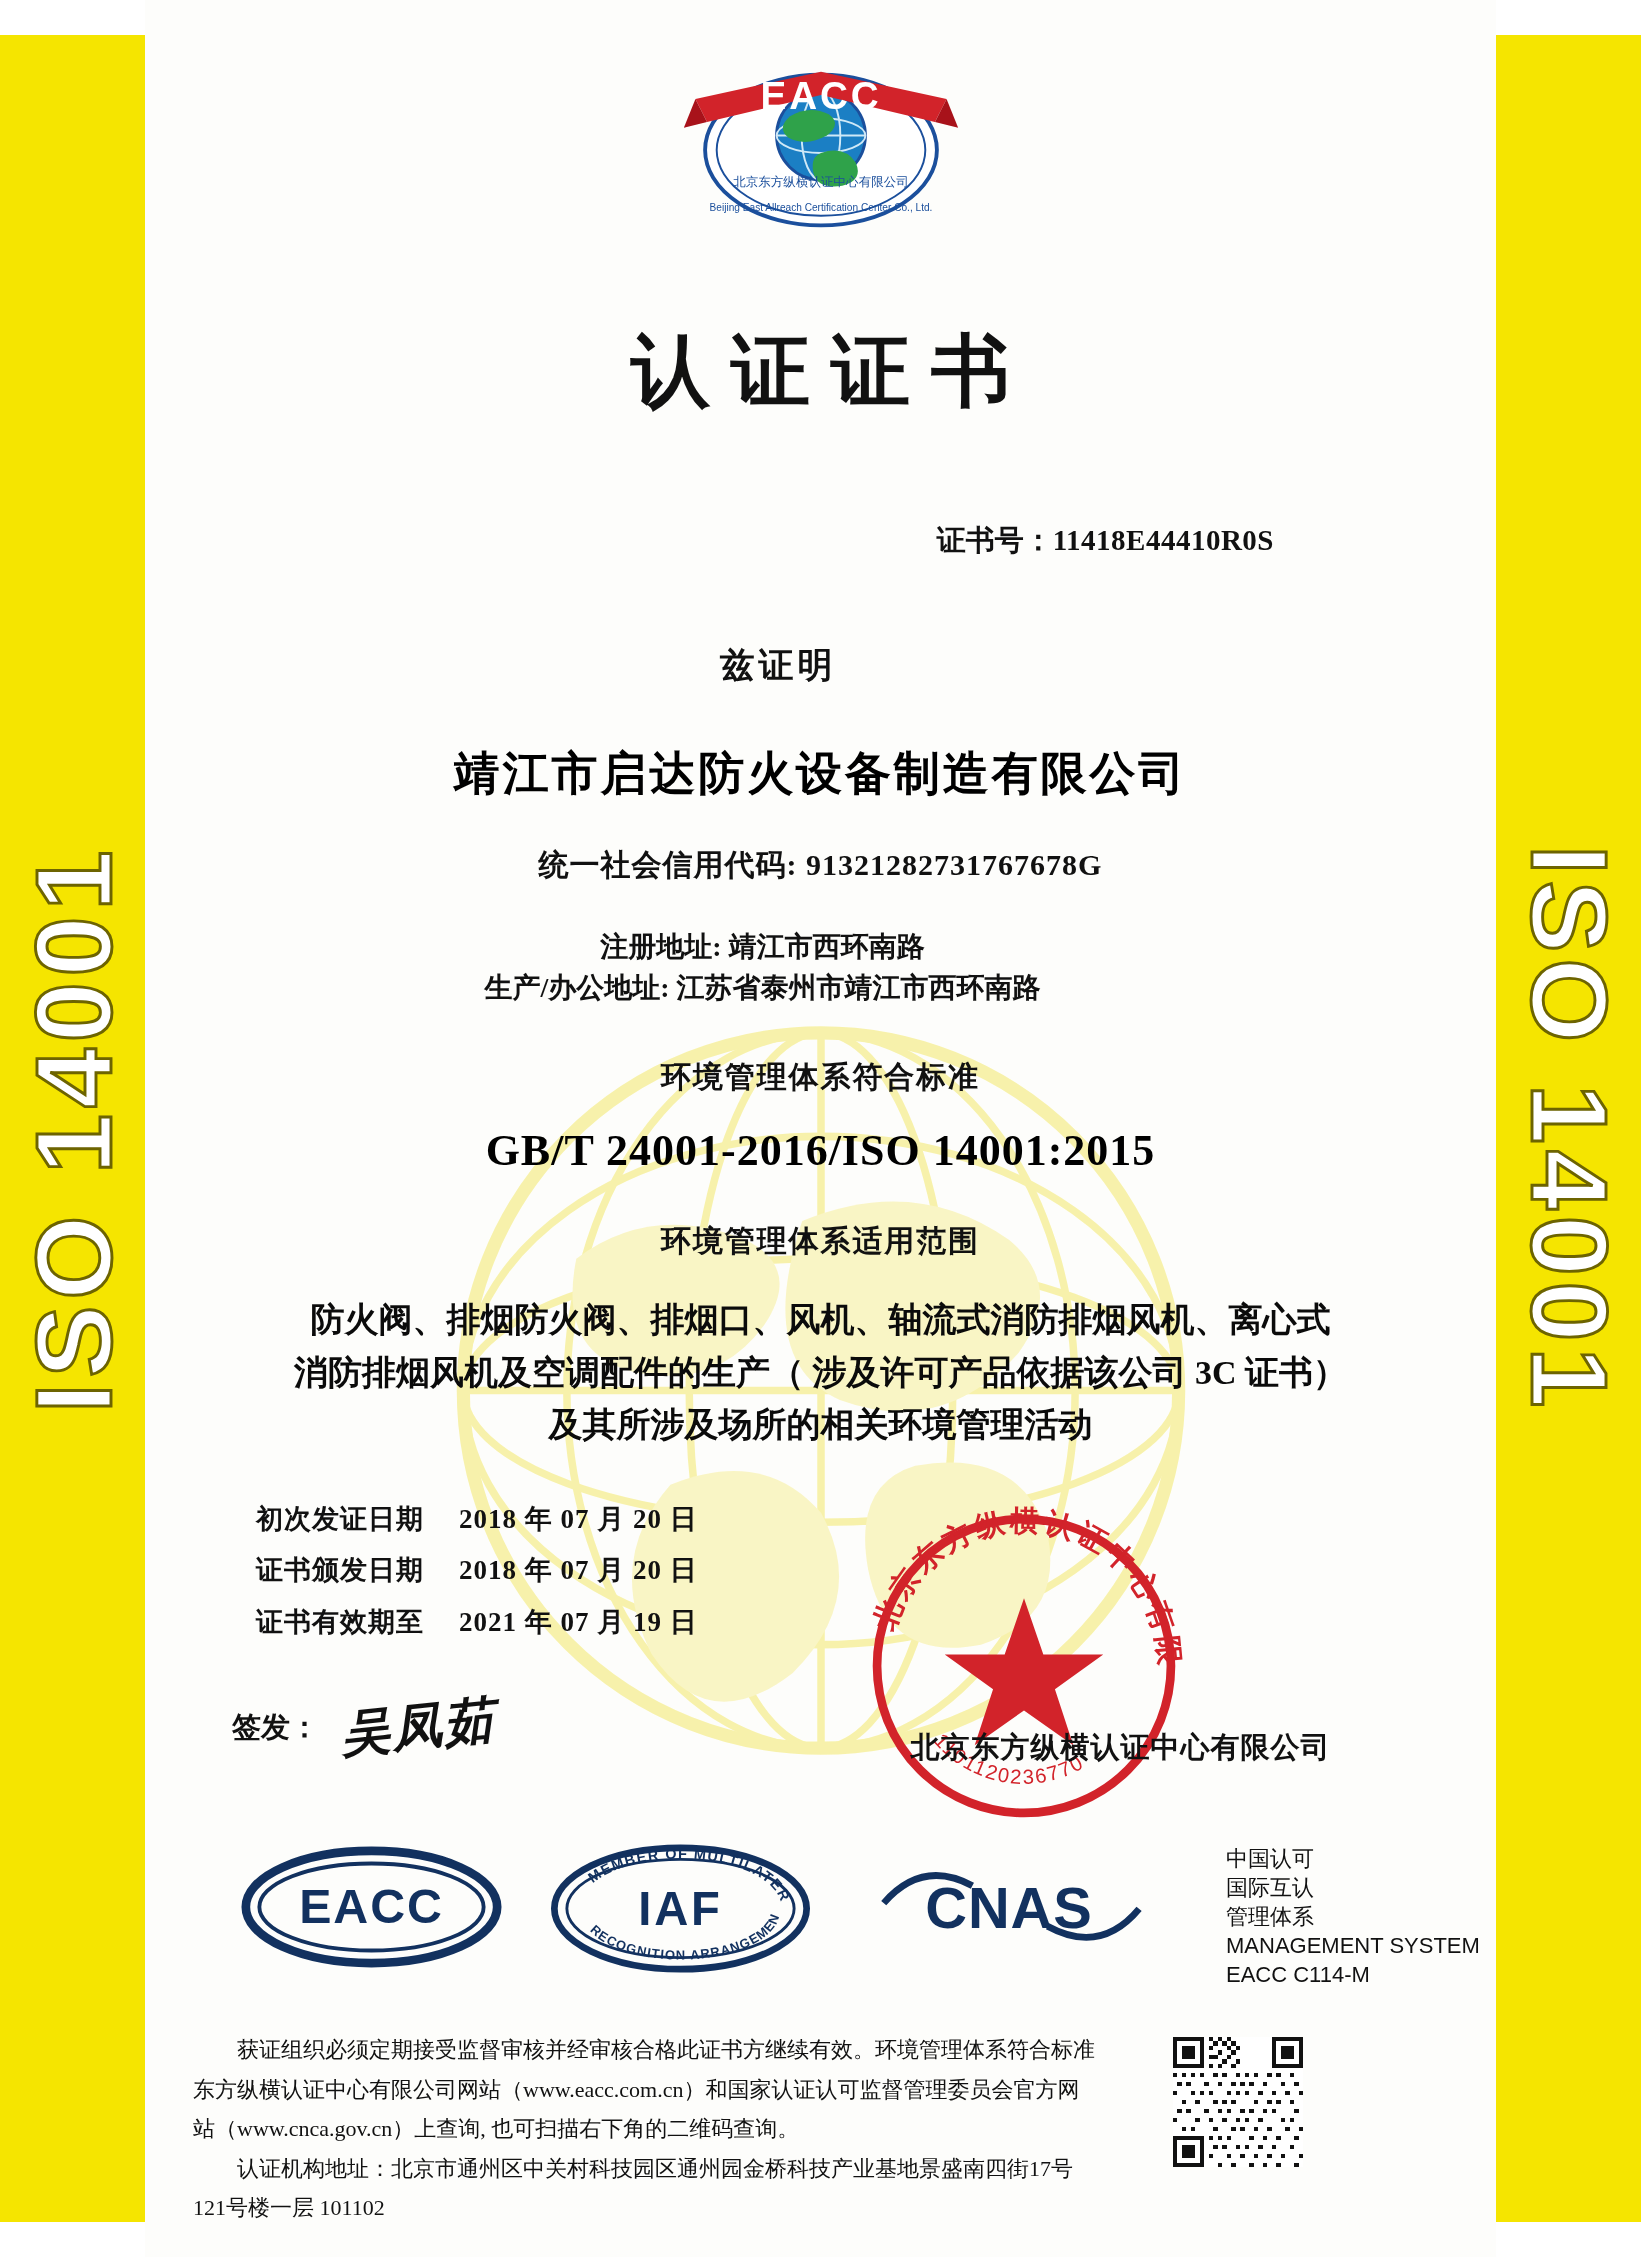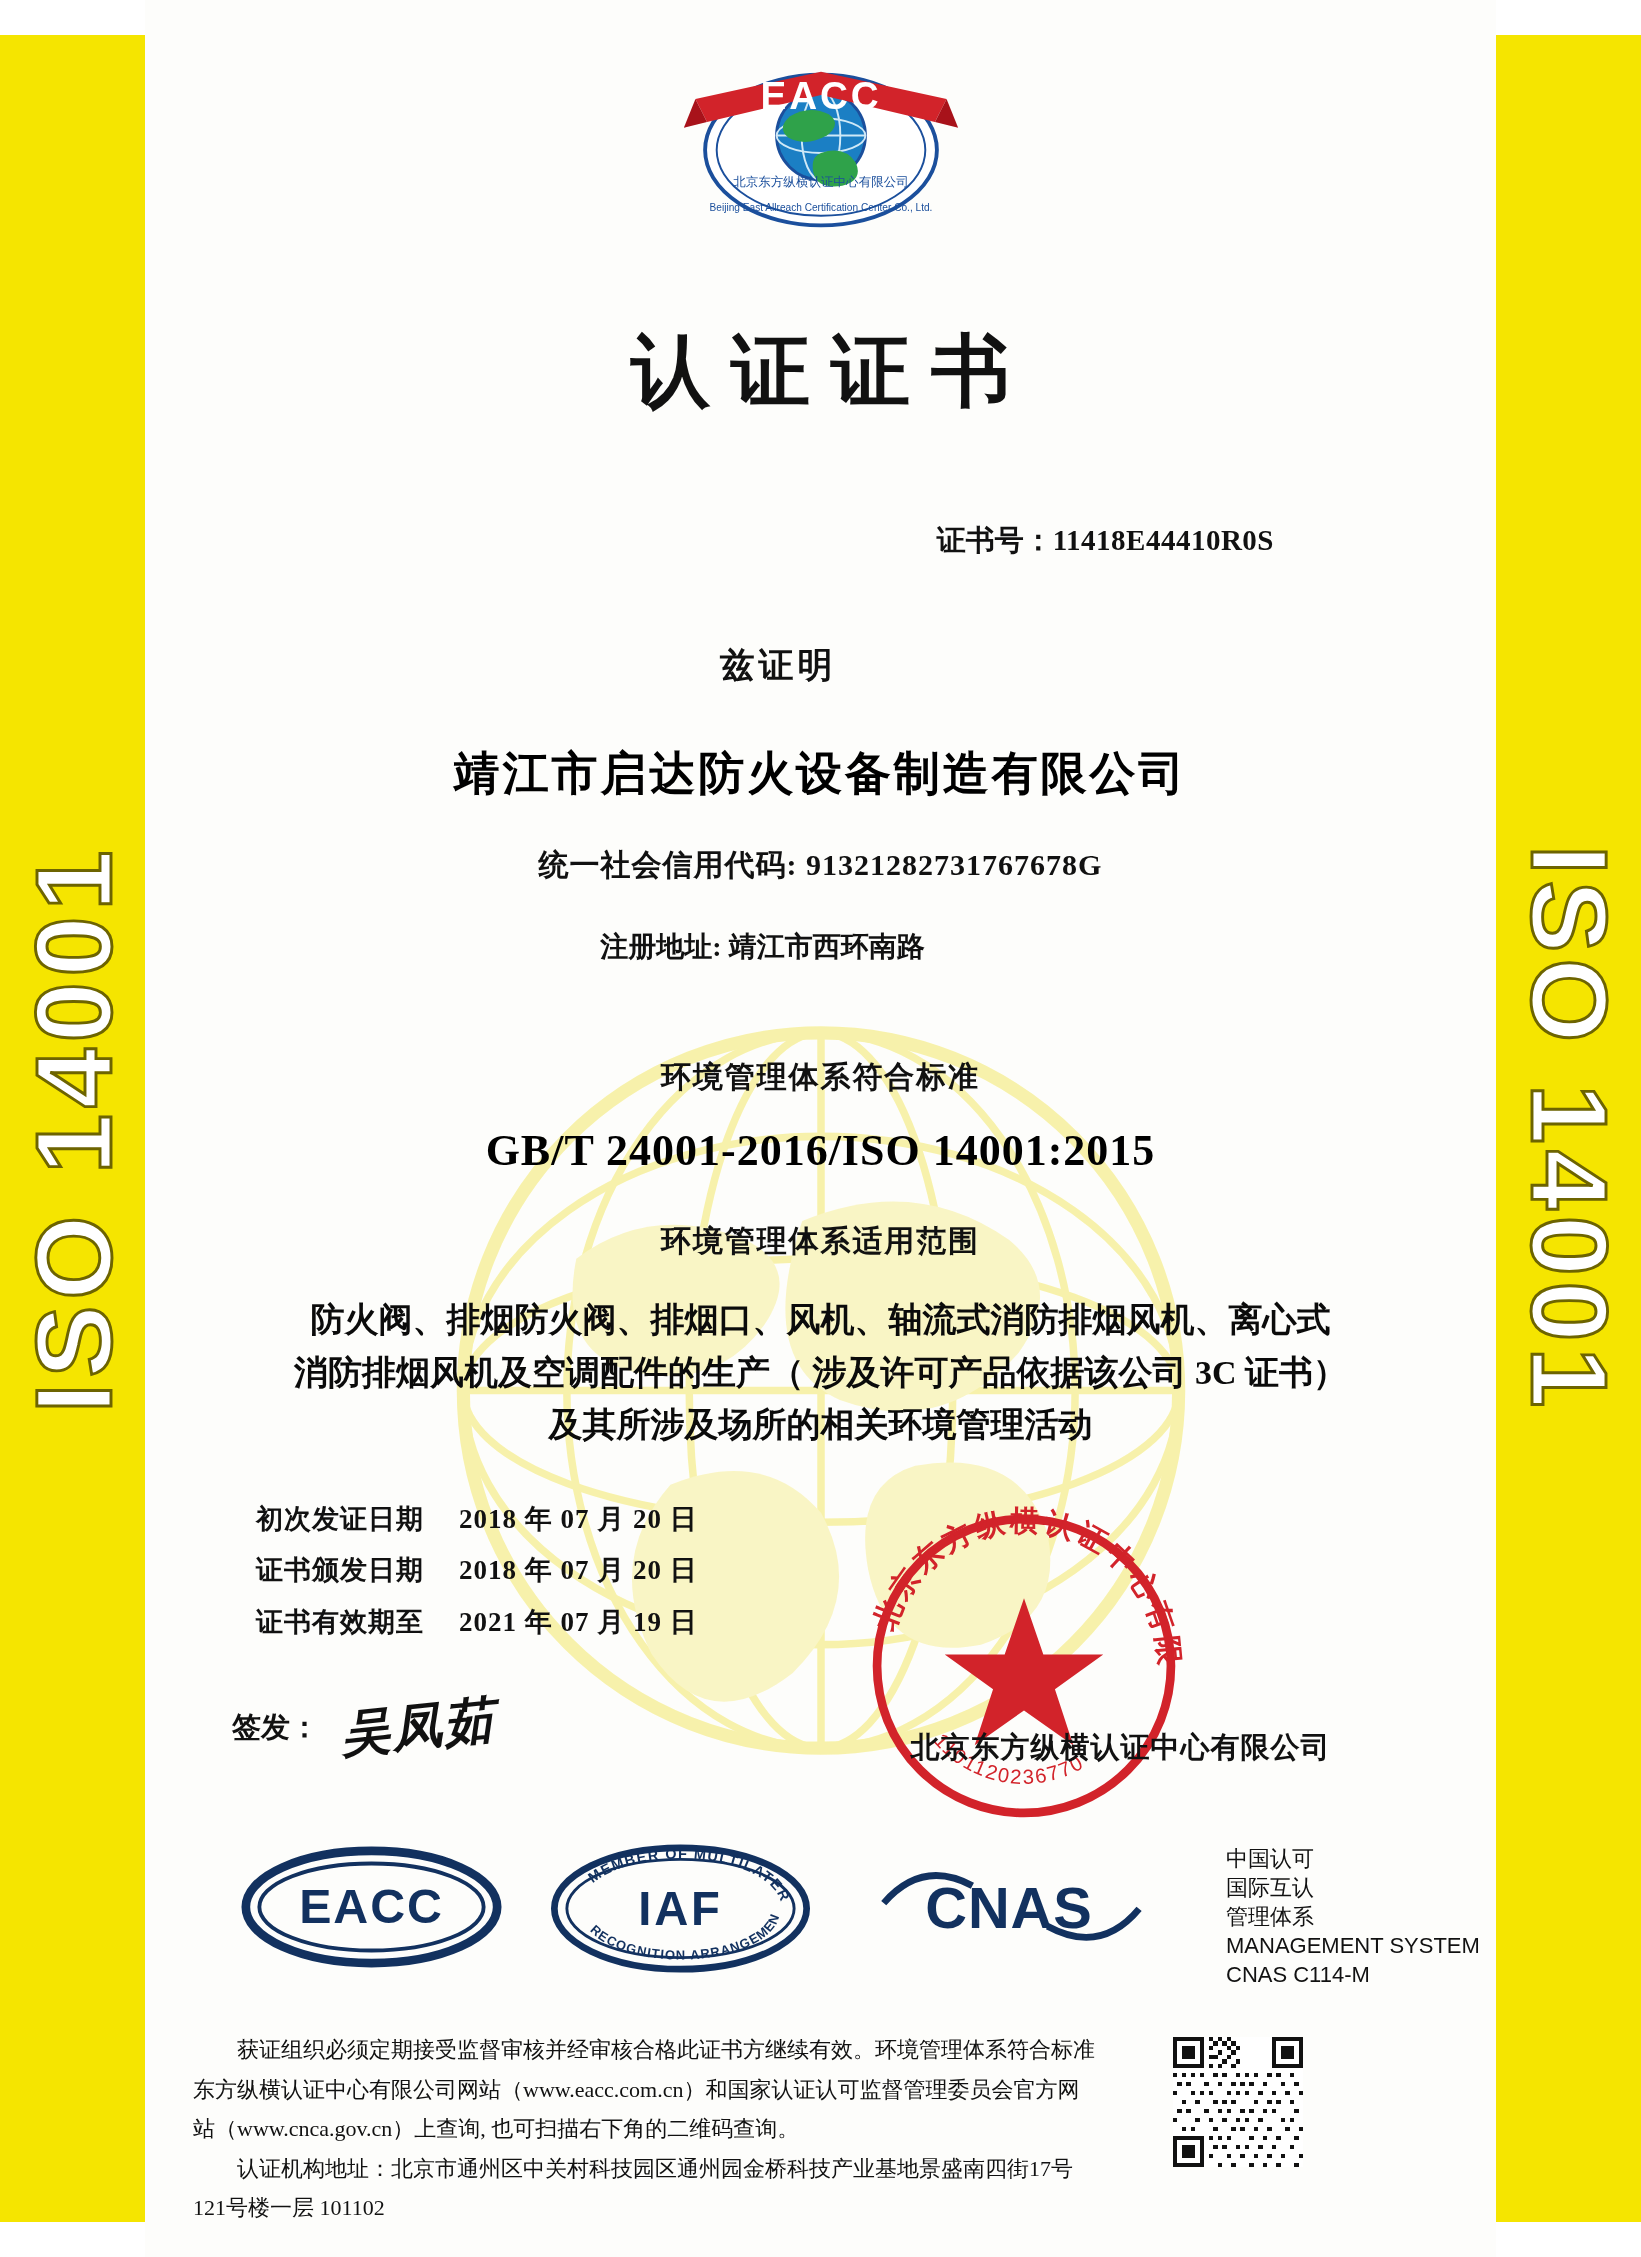--- a/index.html
+++ b/index.html
@@ -360,20 +360,21 @@
   </div>
 
   <div class="hereby">兹证明</div>
 
   <div class="company">靖江市启达防火设备制造有限公司</div>
 
   <div class="credit-code">统一社会信用代码: 91321282731767678G</div>
 
   <div class="addr-block">
     <div class="addr-line">注册地址: 靖江市西环南路</div>
+    <div class="addr-line">生产/办公地址: 江苏省泰州市靖江市西环南路</div>
   </div>
 
   <div class="standard-caption">环境管理体系符合标准</div>
   <div class="standard">GB/T 24001-2016/ISO 14001:2015</div>
 
   <div class="scope-caption">环境管理体系适用范围</div>
   <div class="scope-body">
     <div>防火阀、排烟防火阀、排烟口、风机、轴流式消防排烟风机、离心式</div>
     <div>消防排烟风机及空调配件的生产（ 涉及许可产品依据该公司 3C 证书）</div>
     <div>及其所涉及场所的相关环境管理活动</div>
@@ -442,21 +443,21 @@
       <text x="150" y="78" text-anchor="middle" font-family="Liberation Sans, sans-serif" font-size="60" font-weight="bold" fill="#12315f" letter-spacing="1">CNAS</text>
       <path d="M20 52 q40 -46 92 -18" fill="none" stroke="#12315f" stroke-width="7"></path>
       <path d="M285 58 q-40 48 -95 18" fill="none" stroke="#12315f" stroke-width="7"></path>
     </svg>
 
     <div class="cnas-text-block">
       <div>中国认可</div>
       <div>国际互认</div>
       <div>管理体系</div>
       <div>MANAGEMENT SYSTEM</div>
-      <div>CNAS C114-M</div>
+      <div>EACC C114-M</div>
     </div>
   </div>
 
   <div class="footer">
     <p class="indent">获证组织必须定期接受监督审核并经审核合格此证书方继续有效。环境管理体系符合标准</p>
     <p>东方纵横认证中心有限公司网站（www.eacc.com.cn）和国家认证认可监督管理委员会官方网</p>
     <p>站（www.cnca.gov.cn）上查询, 也可扫描右下角的二维码查询。</p>
     <p class="indent">认证机构地址：北京市通州区中关村科技园区通州园金桥科技产业基地景盛南四街17号</p>
     <p>121号楼一层 101102</p>
   </div>

